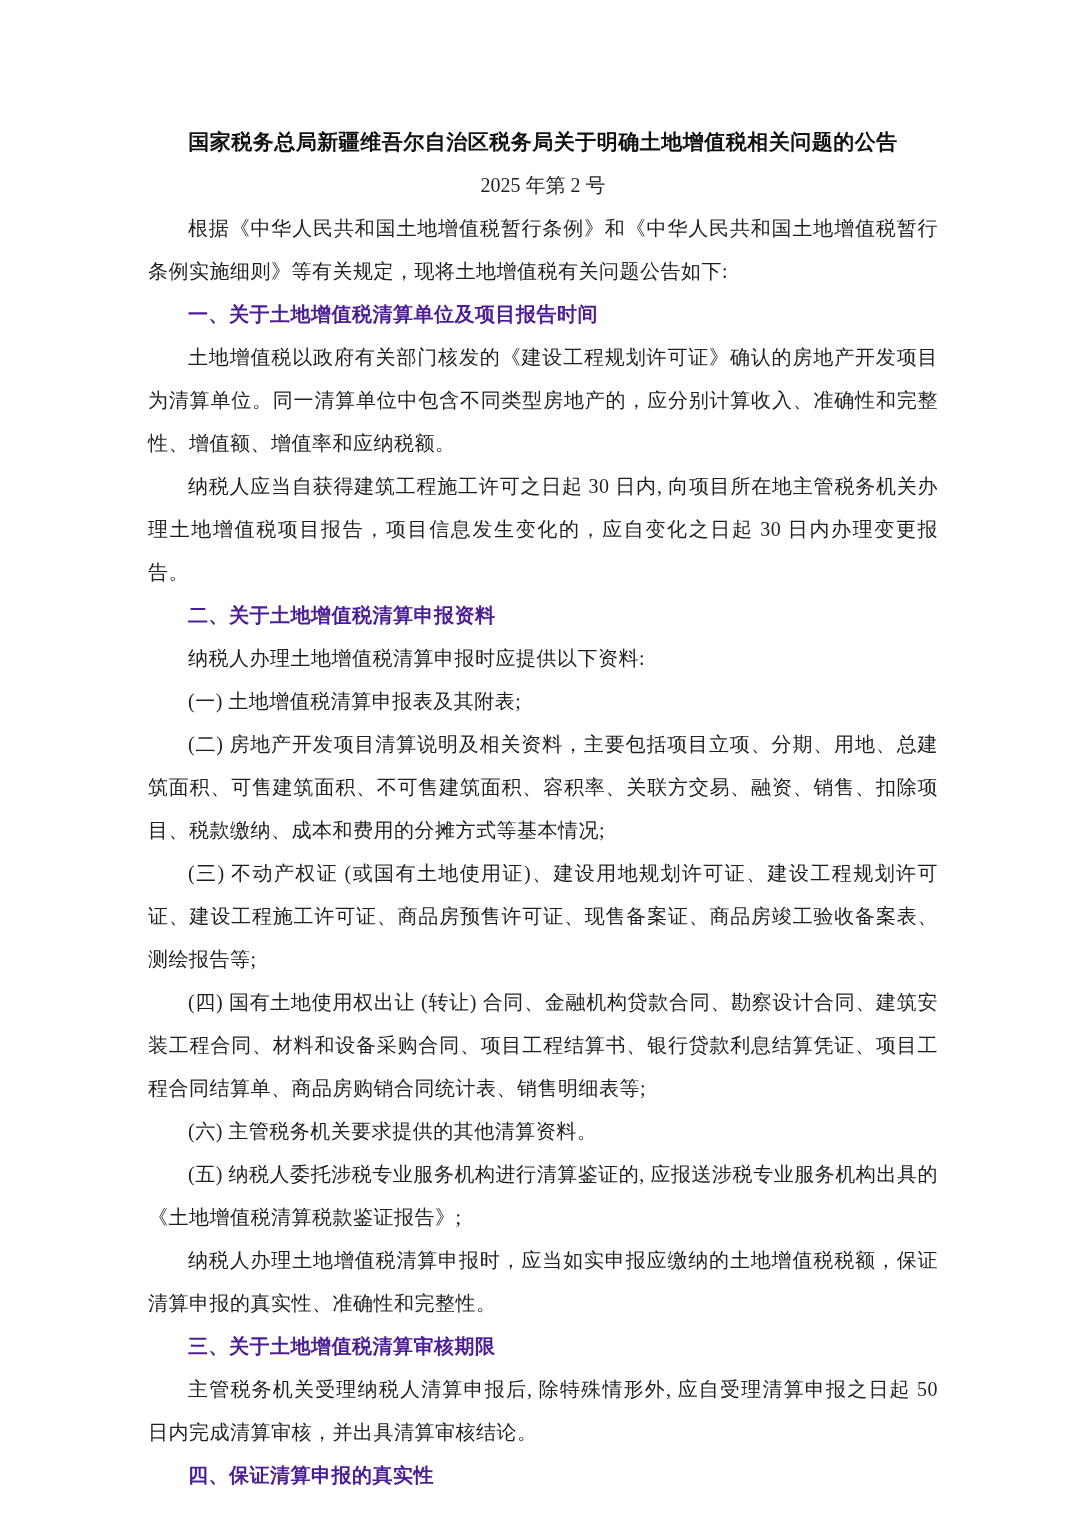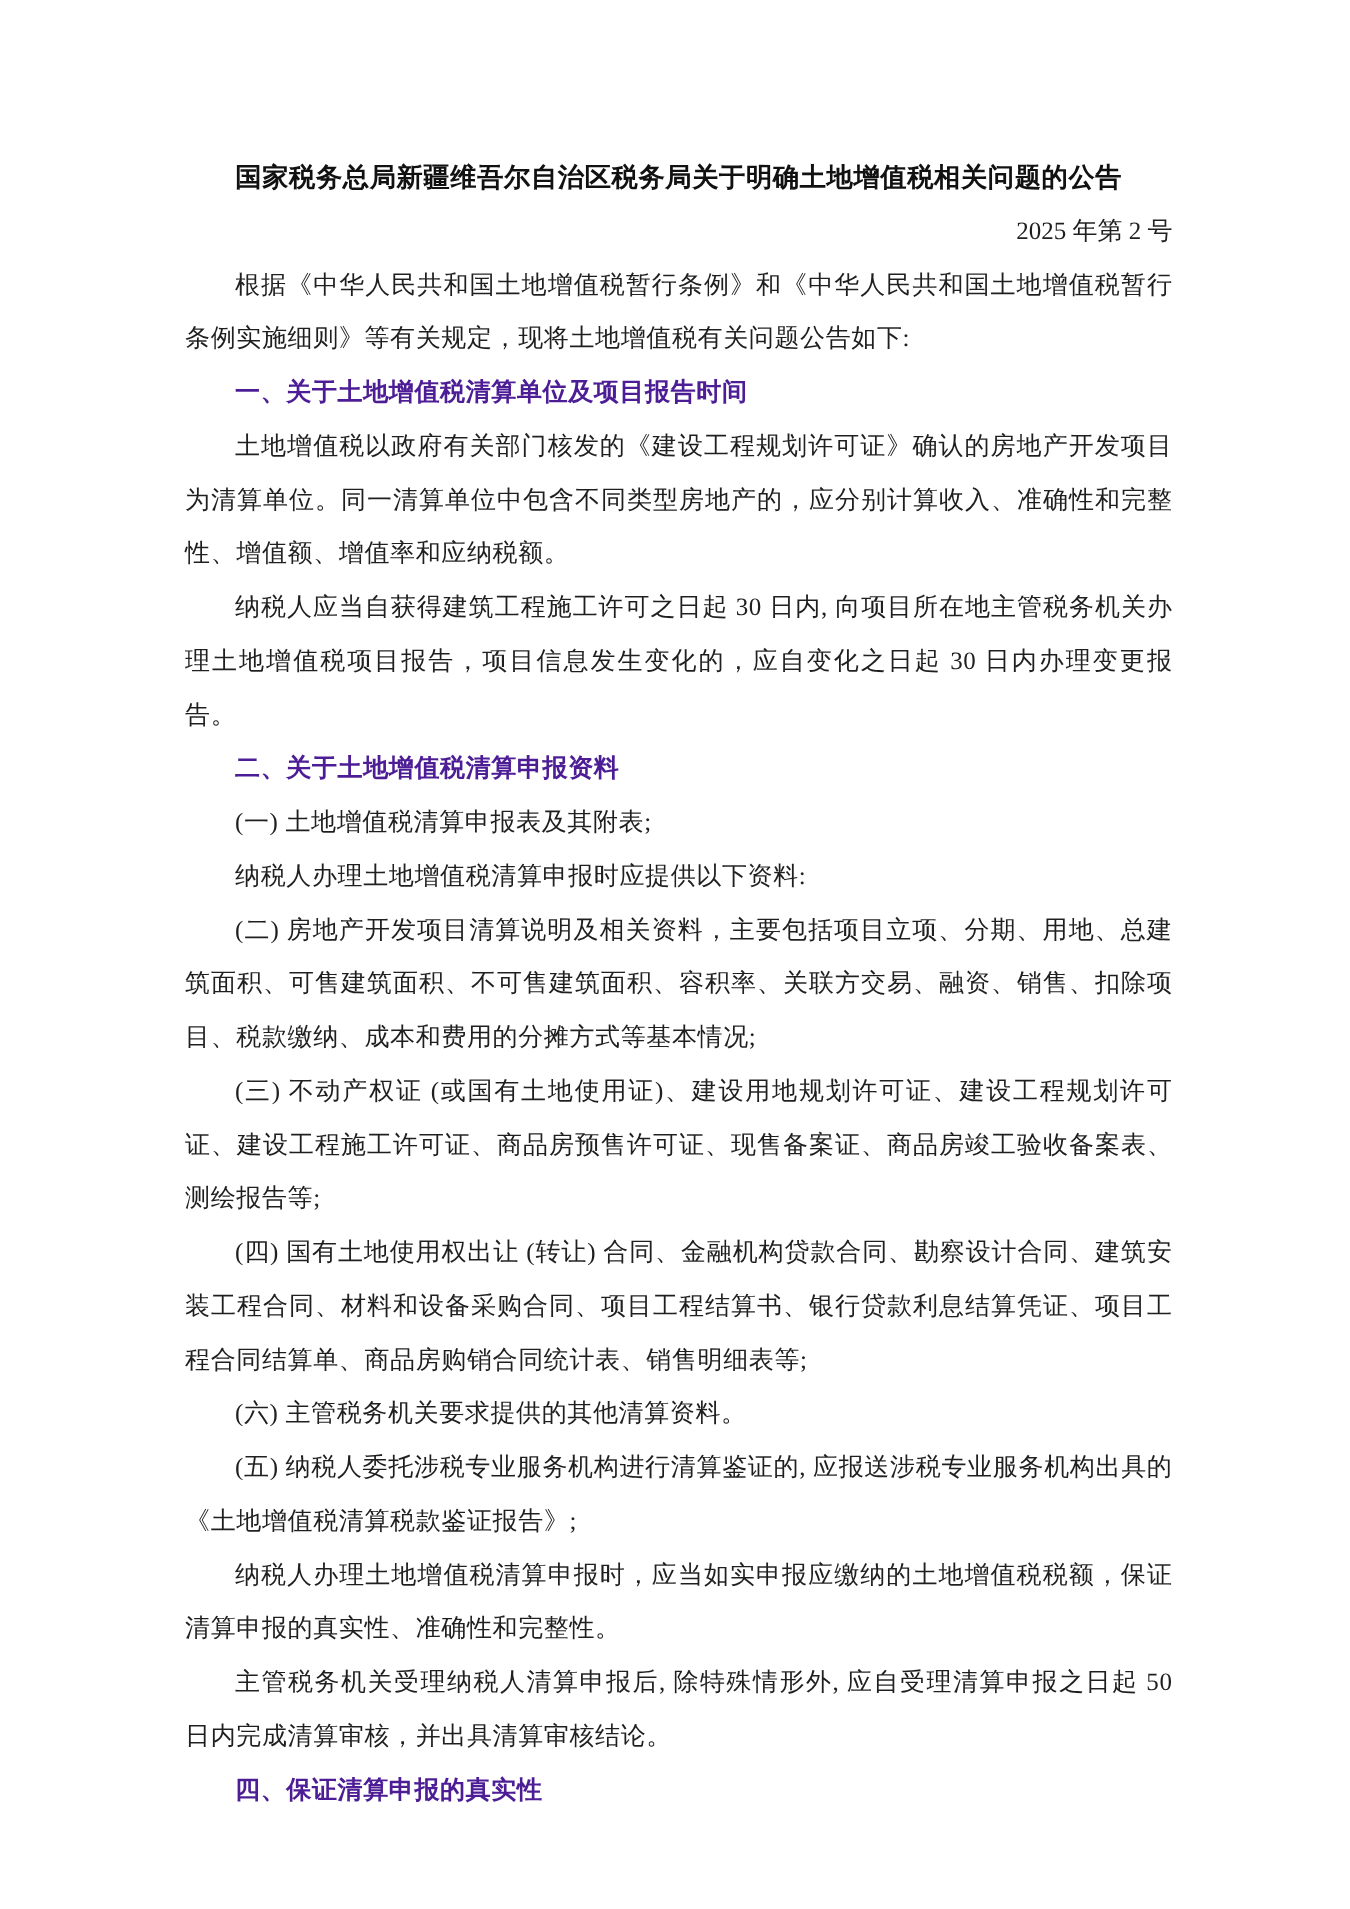--- a/index.html
+++ b/index.html
@@ -26,21 +26,21 @@
     font-size: 21px;
     font-weight: bold;
     color: #111111;
     text-align: center;
     text-indent: 0;
     line-height: 43px;
     letter-spacing: 0.5px;
   }
   .doc-number {
     margin: 0;
-    text-align: right;
+    text-align: center;
     line-height: 43px;
   }
   .para {
     margin: 0;
     text-align: justify;
     text-indent: 2em;
     word-break: break-all;
     letter-spacing: 0.5px;
   }
   .heading {
@@ -60,34 +60,35 @@
   <p class="para">根据《中华人民共和国土地增值税暂行条例》和《中华人民共和国土地增值税暂行条例实施细则》等有关规定，现将土地增值税有关问题公告如下:</p>
 
   <p class="para heading">一、关于土地增值税清算单位及项目报告时间</p>
 
   <p class="para">土地增值税以政府有关部门核发的《建设工程规划许可证》确认的房地产开发项目为清算单位。同一清算单位中包含不同类型房地产的，应分别计算收入、准确性和完整性、增值额、增值率和应纳税额。</p>
 
   <p class="para">纳税人应当自获得建筑工程施工许可之日起 30 日内, 向项目所在地主管税务机关办理土地增值税项目报告，项目信息发生变化的，应自变化之日起 30 日内办理变更报告。</p>
 
   <p class="para heading">二、关于土地增值税清算申报资料</p>
 
+  <p class="para">纳税人办理土地增值税清算申报时应提供以下资料:</p>
+
   <p class="para">(一) 土地增值税清算申报表及其附表;</p>
-
-  <p class="para">纳税人办理土地增值税清算申报时应提供以下资料:</p>
 
   <p class="para">(二) 房地产开发项目清算说明及相关资料，主要包括项目立项、分期、用地、总建筑面积、可售建筑面积、不可售建筑面积、容积率、关联方交易、融资、销售、扣除项目、税款缴纳、成本和费用的分摊方式等基本情况;</p>
 
   <p class="para">(三) 不动产权证 (或国有土地使用证)、建设用地规划许可证、建设工程规划许可证、建设工程施工许可证、商品房预售许可证、现售备案证、商品房竣工验收备案表、测绘报告等;</p>
 
   <p class="para">(四) 国有土地使用权出让 (转让) 合同、金融机构贷款合同、勘察设计合同、建筑安装工程合同、材料和设备采购合同、项目工程结算书、银行贷款利息结算凭证、项目工程合同结算单、商品房购销合同统计表、销售明细表等;</p>
 
   <p class="para">(六) 主管税务机关要求提供的其他清算资料。</p>
 
   <p class="para">(五) 纳税人委托涉税专业服务机构进行清算鉴证的, 应报送涉税专业服务机构出具的《土地增值税清算税款鉴证报告》;</p>
 
   <p class="para">纳税人办理土地增值税清算申报时，应当如实申报应缴纳的土地增值税税额，保证清算申报的真实性、准确性和完整性。</p>
 
+  <p class="para heading">三、关于土地增值税清算审核期限</p>
 
   <p class="para">主管税务机关受理纳税人清算申报后, 除特殊情形外, 应自受理清算申报之日起 50 日内完成清算审核，并出具清算审核结论。</p>
 
   <p class="para heading">四、保证清算申报的真实性</p>
 
 </div>
 
 </body></html>

